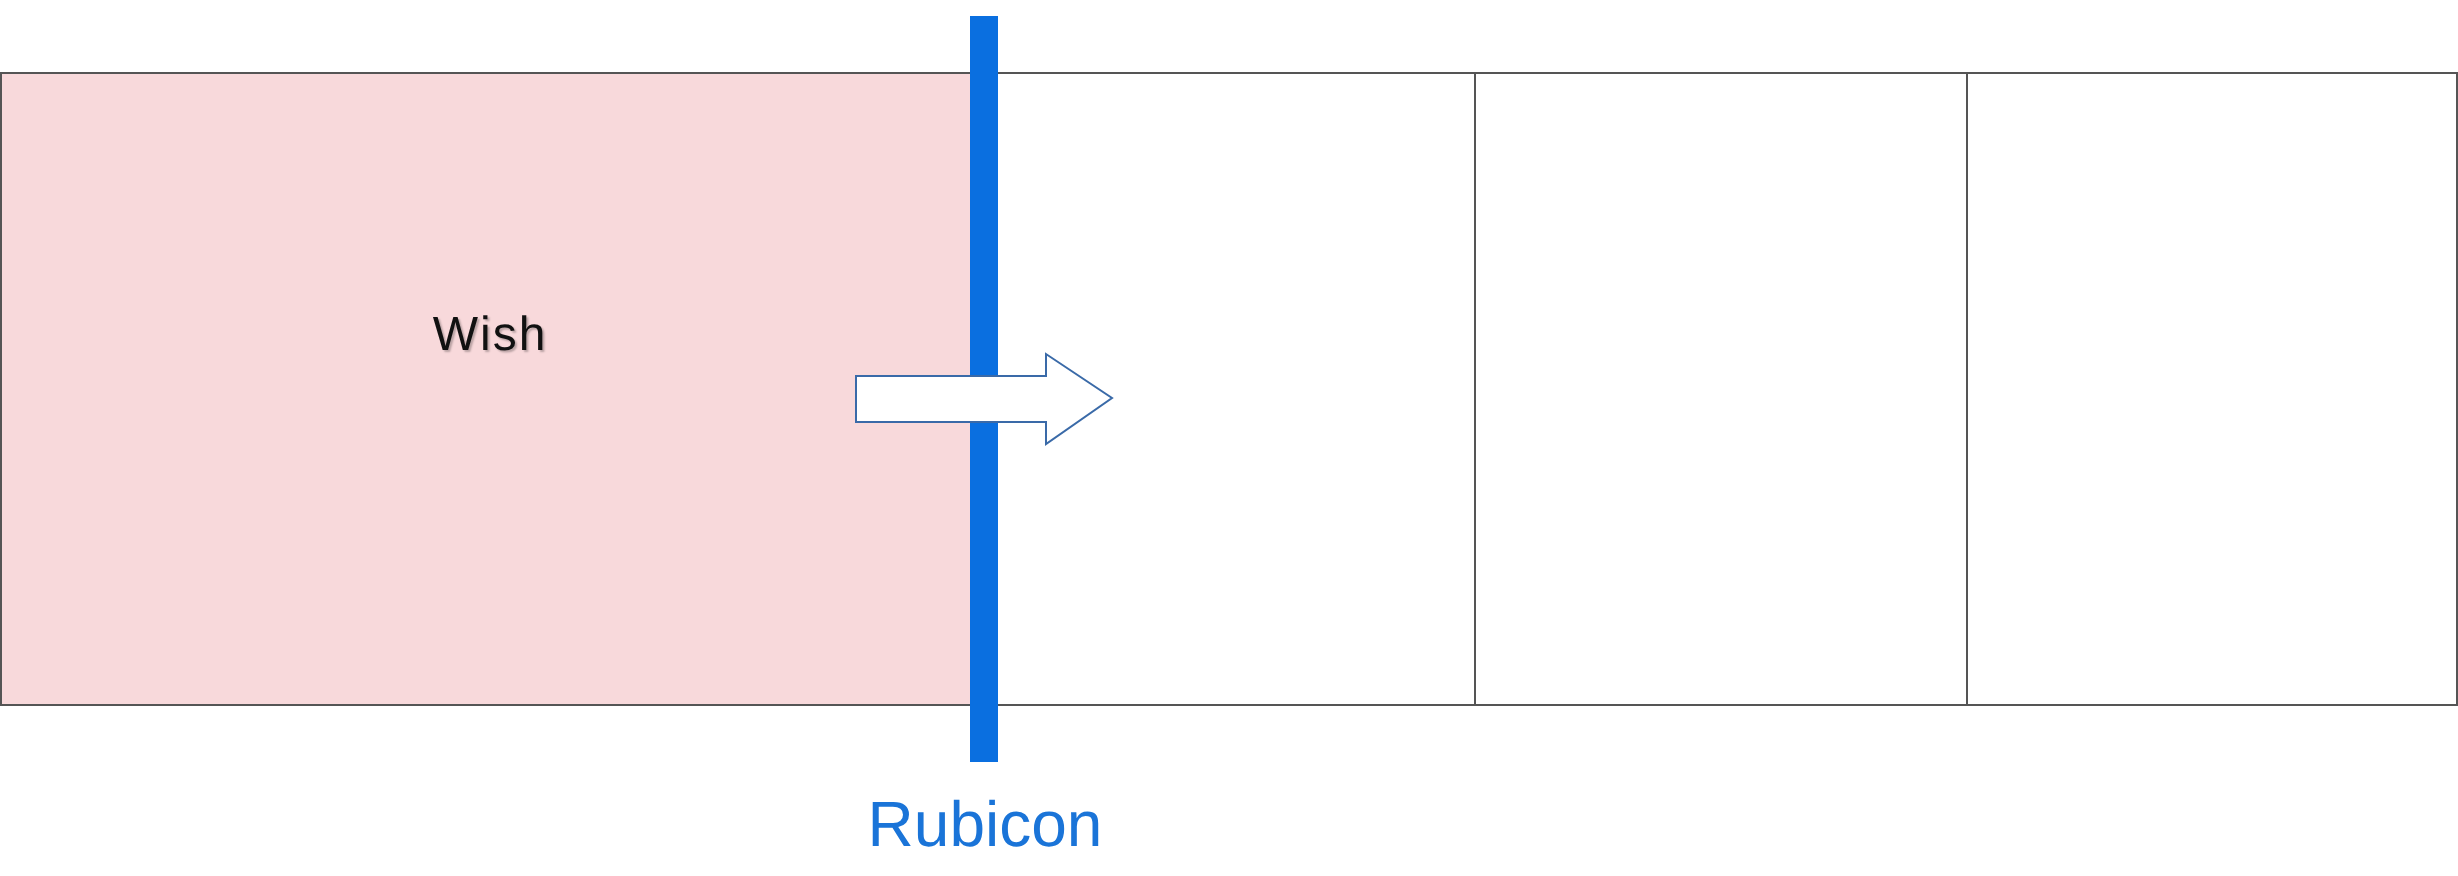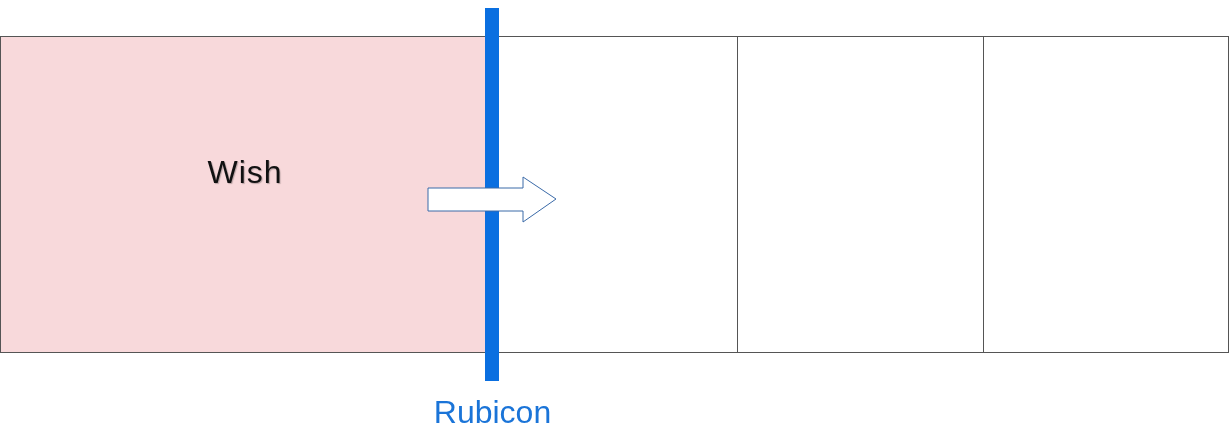--- a/index.html
+++ b/index.html
@@ -1,20 +1,20 @@
 <!DOCTYPE html>
 <html><head>
 <meta charset="utf-8">
 <style>
   html, body { margin:0; padding:0; background:#ffffff; }
   body { width:1229px; height:438px; position:relative; overflow:hidden; font-family:"Liberation Sans", sans-serif; }
   .frame { position:absolute; left:0; top:36px; width:1227px; height:315px; border:1px solid #555555; background:#ffffff; box-sizing:content-box; }
   .wish-zone { position:absolute; left:1px; top:37px; width:485px; height:315px; background:#f8d9db; }
   .divider { position:absolute; top:37px; width:1px; height:315px; background:#555555; }
-  .wish-label { position:absolute; left:160px; top:154px; width:170px; text-align:center; font-size:32px; color:#111111; text-shadow:1px 1px 1px rgba(0,0,0,0.25); letter-spacing:1px; }
+  .wish-label { position:absolute; left:160px; top:154px; width:170px; text-align:center; font-size:24px; color:#111111; text-shadow:1px 1px 1px rgba(0,0,0,0.25); letter-spacing:1px; }
   .rubicon-line { position:absolute; left:485px; top:8px; width:14px; height:373px; background:#0a6fe0; }
   .rubicon-label { position:absolute; left:420px; top:394px; width:145px; text-align:center; font-size:32px; color:#1a74d8; }
   .arrow { position:absolute; left:426px; top:175px; width:134px; height:50px; }
 </style>
 </head>
 <body>
 
 <div class="frame"></div>
 <div class="wish-zone"></div>
 <div class="divider" style="left:737px;"></div>

